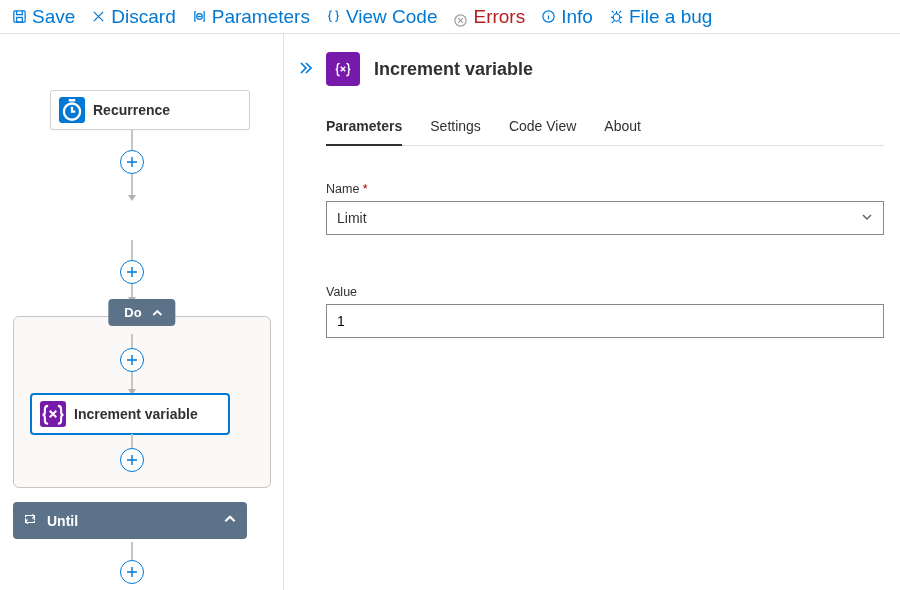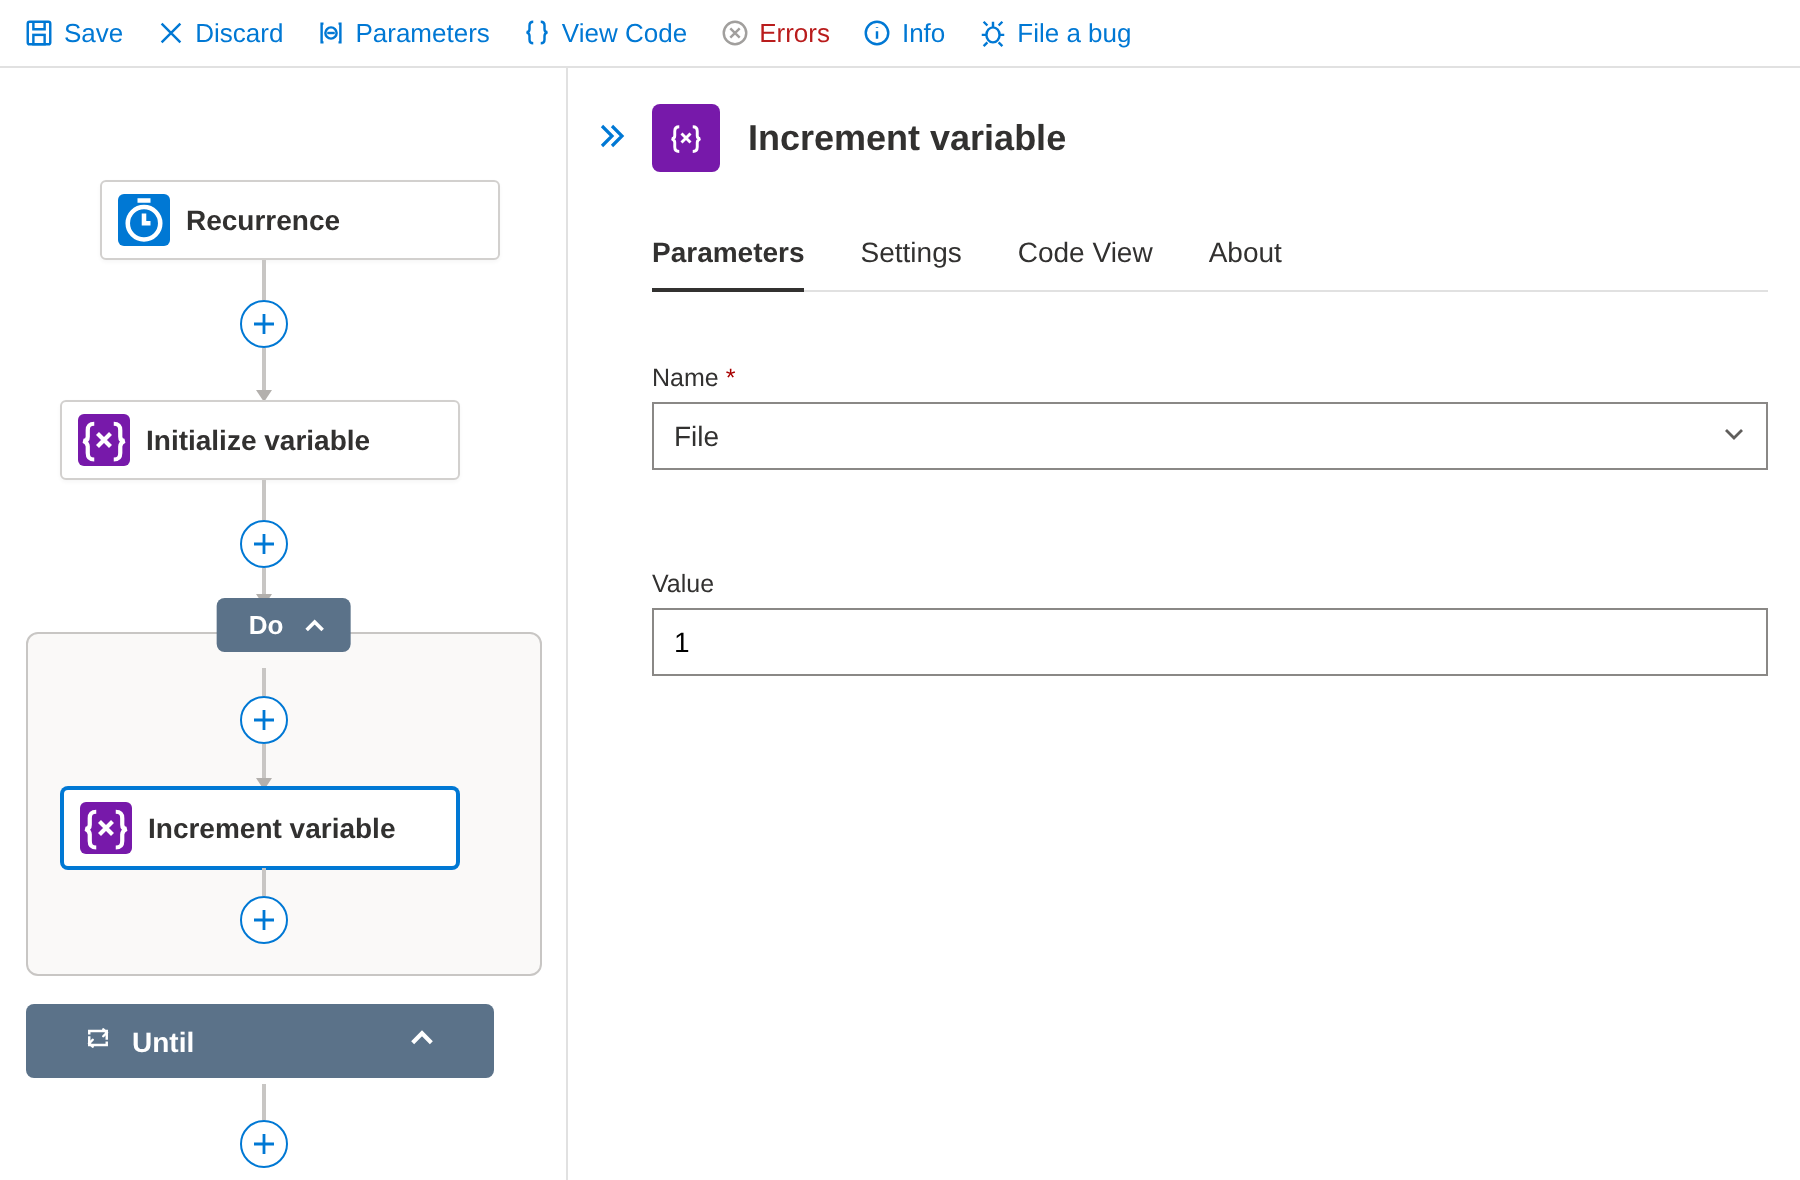--- a/index.html
+++ b/index.html
@@ -1,18 +1,18 @@
 <!DOCTYPE html>
 <html><head>
 <meta charset="utf-8">
 <style>
   * { box-sizing: border-box; }
   html, body { margin:0; padding:0; width:900px; height:590px; font-family: "Segoe UI", Arial, sans-serif; background:#fff; color:#323130; }
   
-  .toolbar { height:34px; border-bottom:1px solid #e1e1e1; display:flex; align-items:center; gap:4px; padding:0 6px; font-size:13px;}
+  .toolbar { height:34px; border-bottom:1px solid #e1e1e1; display:flex; align-items:center; gap:4px; padding:0 6px; font-size:19px;}
   .tool-item { display:flex; align-items:center; gap:5px; padding:4px 6px; cursor:pointer; white-space:nowrap;}
   .tool-item.enabled { color:#0078d4; }
   .tool-item.disabled { color:#b91c1c; cursor:default;align-items:flex-end;}
   .tool-icon { width:15px; height:15px; display:inline-flex; align-items:center; justify-content:center;}
   .tool-icon svg { width:15px; height:15px; }
   .stroke-blue { stroke:#0078d4; }
   .stroke-gray { stroke:#a19f9d; }
   
   .workspace { display:flex; height:556px; }
   .canvas { width:283px; position:relative; overflow:hidden;}
@@ -32,21 +32,21 @@
   .add-btn svg { width:12px; height:12px; stroke:#0078d4; }
   
   .conn { position:absolute; left:131px; width:2px; background:#c8c6c4; }
   .conn.arrow::after { content:""; position:absolute; bottom:-5px; left:-3px; width:0; height:0; border-left:4px solid transparent; border-right:4px solid transparent; border-top:6px solid #b3b0ad;}
   
   .do-container { position:absolute; left:13px; width:258px; border:1px solid #c8c6c4; border-radius:6px; background:#faf9f8;}
   .do-header { position:absolute; left:50%; transform:translateX(-50%); top:-18px; background:#5b7289; color:#fff; border-radius:4px; font-size:13px; font-weight:600; padding:6px 12px 6px 16px; display:flex; align-items:center; gap:10px; cursor:pointer;}
   .do-header svg { width:12px; height:12px; stroke:#fff; }
   .do-inner-card { width:198px; border:1px solid #0078d4; box-shadow:0 0 0 1px #0078d4; }
   
-  .until-bar { position:absolute; left:13px; width:234px; background:#5b7289; color:#fff; border-radius:4px; font-size:14px; font-weight:600; padding:10px 29px; display:flex; align-items:center; gap:10px; cursor:pointer;}
+  .until-bar { position:absolute; left:13px; width:234px; background:#5b7289; color:#fff; border-radius:4px; font-size:14px; font-weight:600; padding:10px 10px; display:flex; align-items:center; gap:10px; cursor:pointer;}
   .until-bar .spacer { flex:1; }
   .until-bar svg { width:14px; height:14px; stroke:#fff; }
   
   .panel-header { display:flex; align-items:center; gap:14px; margin-bottom:26px;}
   .panel-header .pi { width:34px; height:34px; border-radius:4px; background:#7719aa; display:flex; align-items:center; justify-content:center;}
   .panel-title { font-size:18px; font-weight:600; }
   .tabs { display:flex; gap:28px; border-bottom:1px solid #e1e1e1; font-size:14px; margin-bottom:20px;}
   .tab { padding:6px 0 10px 0; cursor:pointer; color:#323130;}
   .tab.active { font-weight:600; border-bottom:2px solid #323130; margin-bottom:-1px;}
   .field-label { font-size:12.5px; color:#323130; margin-bottom:5px;margin-top:36px;}
@@ -140,28 +140,20 @@
     </div>
 
     <div class="conn" style="top:96px; height:20px;"></div>
     <div class="add-btn" style="top:116px;">
       <svg viewBox="0 0 12 12" fill="none" stroke-width="1.4">
           <path d="M6 1v10M1 6h10"></path>
         </svg>
     </div>
     <div class="conn arrow" style="top:140px; height:22px;"></div>
 
-    <div class="card" style="top:166px;">
-      <div class="action-icon icon-var">
-        <svg viewBox="0 0 16 16" fill="none" stroke="#fff" stroke-width="1.3">
-            <path d="M5 3c-1.5 0-2 .7-2 2v2c0 1-.5 1.3-1.3 1.3C2.5 8.7 3 9 3 10v2c0 1.3.5 2 2 2M11 3c1.5 0 2 .7 2 2v2c0 1 .5 1.3 1.3 1.3-.8.4-1.3.7-1.3 1.7v2c0 1.3-.5 2-2 2M6 6l4 4M10 6l-4 4"></path>
-          </svg>
-      </div>
-      <span>Initialize variable</span>
-    </div>
 
     <div class="conn" style="top:206px; height:20px;"></div>
     <div class="add-btn" style="top:226px;">
       <svg viewBox="0 0 12 12" fill="none" stroke-width="1.4">
           <path d="M6 1v10M1 6h10"></path>
         </svg>
     </div>
     <div class="conn arrow" style="top:250px; height:14px;"></div>
 
     <div class="do-container" style="top:282px; height:172px;">
@@ -244,21 +236,21 @@
         <div class="tab">Settings</div>
         <div class="tab">Code View</div>
         <div class="tab">About</div>
       </div>
 
       <div class="field-label">
         <span>Name</span>
         <span class="req">*</span>
       </div>
       <div class="select-box">
-        <span>File</span>
+        <span>Limit</span>
         <span>
           <svg viewBox="0 0 12 12" fill="none" stroke-width="1.4">
               <path d="M2 4l4 4 4-4"></path>
             </svg>
         </span>
       </div>
 
       <div class="field-gap"></div>
 
       <div class="field-label">Value</div>

